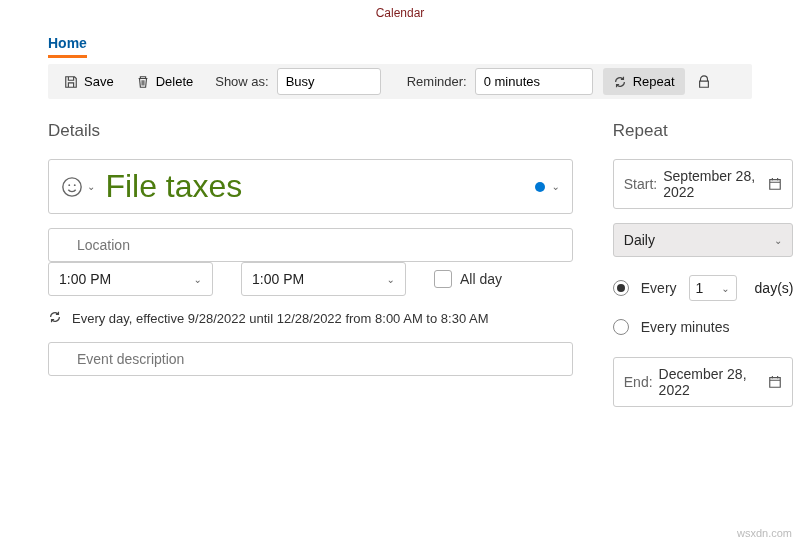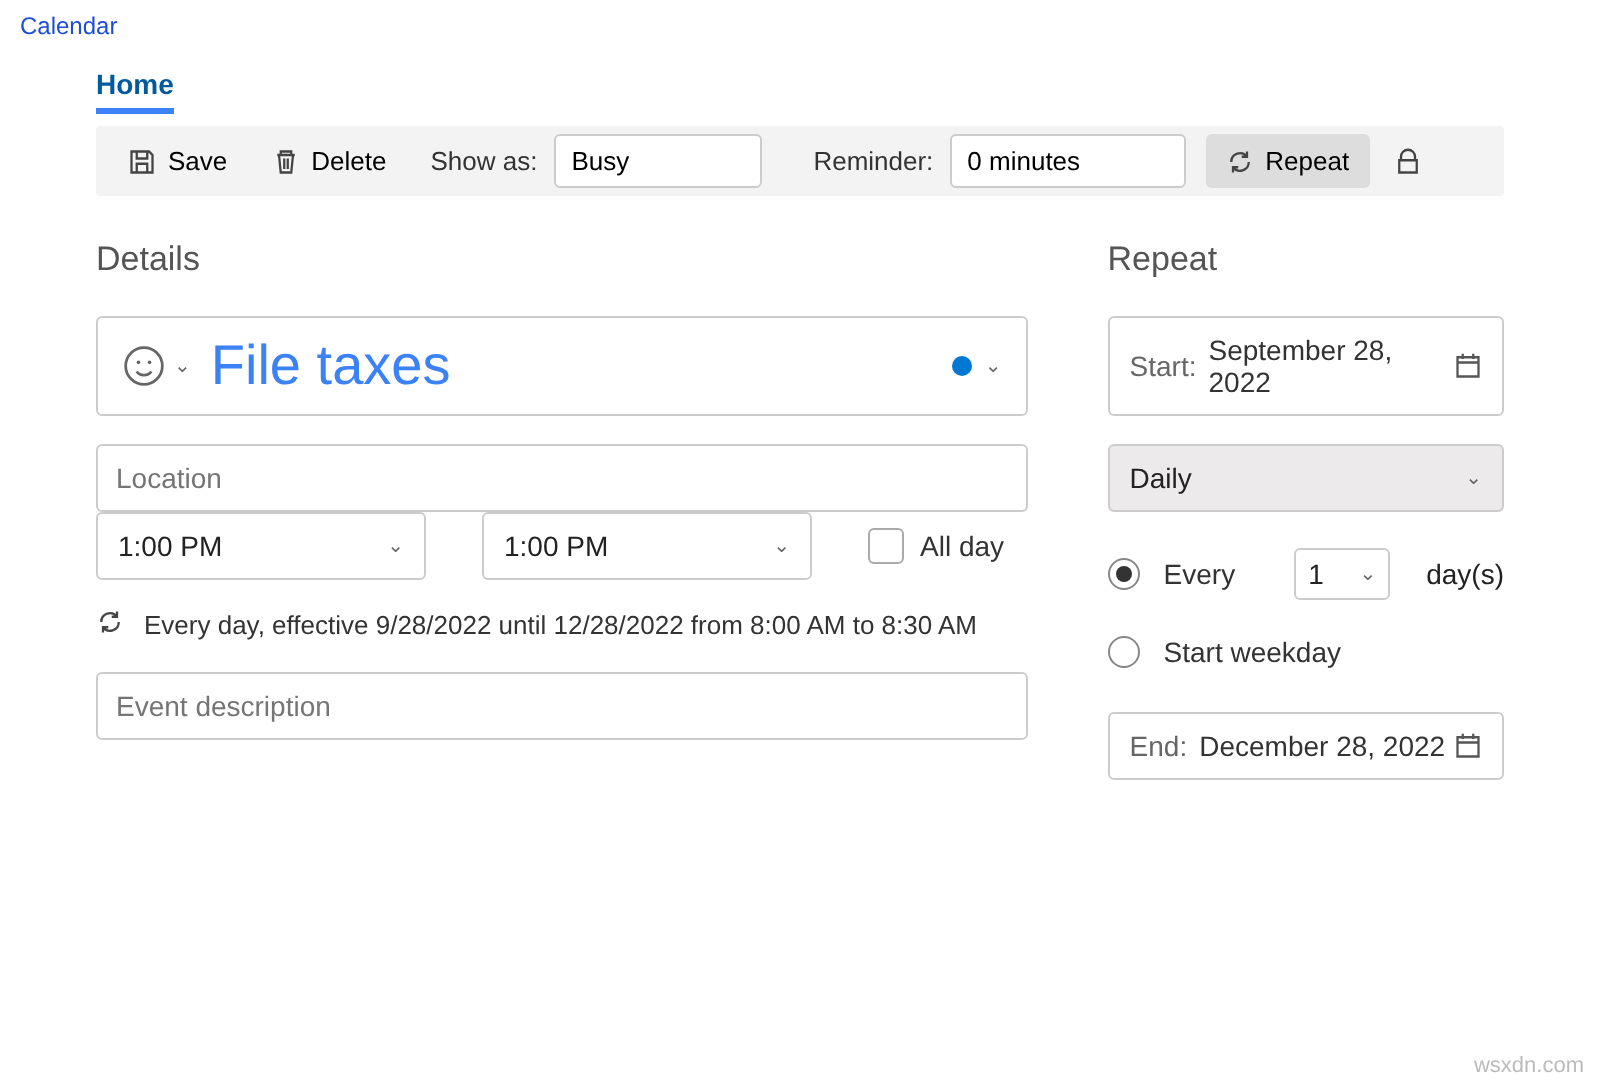--- a/index.html
+++ b/index.html
@@ -1,44 +1,44 @@
 <!DOCTYPE html>
 <html><head>
   <meta charset="utf-8">
   <style>
     * { box-sizing: border-box; margin: 0; padding: 0; font-family: "Segoe UI", -apple-system, sans-serif; }
     body { background: #fff; width: 800px; height: 545px; overflow: hidden; color: #222; }
     
-    .app-title { font-size: 12px; padding: 6px 10px; color: #1d4ed8; }
+    .app-title { font-size: 12px; padding: 6px 10px; color: #7f1d1d; text-align: center; }
     
     .tabs { padding: 8px 0 0 48px; }
-    .tab { display: inline-block; font-size: 14px; font-weight: 600; color: #005a9e; padding-bottom: 4px; border-bottom: 3px solid #3b82f6; cursor: pointer; }
+    .tab { display: inline-block; font-size: 14px; font-weight: 600; color: #005a9e; padding-bottom: 4px; border-bottom: 3px solid #f97316; cursor: pointer; }
     
     .toolbar { background: #f3f3f3; margin: 6px 48px 0; display: flex; align-items: center; padding: 4px 6px; gap: 2px; border-radius: 2px; }
     .tb-btn { display: flex; align-items: center; gap: 6px; padding: 6px 10px; font-size: 13px; border: none; background: transparent; cursor: pointer; border-radius: 3px; }
     .tb-btn.active { background: #ddd; }
     .tb-label { font-size: 13px; color: #333; padding: 0 6px 0 10px; }
     .tb-select { font-size: 13px; padding: 5px 8px; border: 1px solid #ccc; border-radius: 3px; background: #fff; }
     .tb-select.showas { width: 104px; }
     .tb-select.reminder { width: 118px; }
     .tb-icon-only { padding: 6px 10px; border: none; background: transparent; cursor: pointer; border-radius: 3px; }
     
     .body { display: flex; padding: 22px 48px 0; gap: 40px; }
     .col-left { flex: 0 0 420px; }
     .col-right { flex: 1; }
     
     .section-title { font-size: 17px; color: #555; margin-bottom: 18px; }
     
     .title-row { display: flex; align-items: center; border: 1px solid #ccc; border-radius: 3px; padding: 8px 12px; gap: 10px; }
     .emoji-btn { display: flex; align-items: center; gap: 4px; background: none; border: none; cursor: pointer; color: #555; }
-    .event-title { flex: 1; font-size: 28px; font-weight: 400; border: none; outline: none; color: #3b82f6; }
+    .event-title { flex: 1; font-size: 32px; font-weight: 400; border: none; outline: none; color: #4d7c0f; }
     .cat-dot { width: 10px; height: 10px; border-radius: 50%; background: #0078d4; }
     .cat-btn { display: flex; align-items: center; gap: 6px; background: none; border: none; cursor: pointer; color: #555; }
     
-    .field { width: 100%; padding: 8px 9px; font-size: 14px; border: 1px solid #ccc; border-radius: 3px; margin-top: 14px; color: #888; background: #fff; }
+    .field { width: 100%; padding: 8px 28px; font-size: 14px; border: 1px solid #ccc; border-radius: 3px; margin-top: 14px; color: #888; background: #fff; }
     
     .time-row { display: flex; align-items: center; gap: 28px; }
     .time-sel { flex: 0 0 165px; padding: 8px 10px; font-size: 14px; border: 1px solid #ccc; border-radius: 3px; background: #fff; display: flex; justify-content: space-between; align-items: center; cursor: pointer; }
     .allday-wrap { display: flex; align-items: center; gap: 8px; }
     .chk { width: 18px; height: 18px; border: 1px solid #aaa; border-radius: 3px; cursor: pointer; }
     .allday-label { font-size: 14px; color: #333; }
     
     .recur-line { display: flex; gap: 10px; margin-top: 14px; font-size: 13px; color: #333; align-items: flex-start; }
     .recur-text { line-height: 1.4; }
     
@@ -183,21 +183,21 @@
       <span class="radio-label">Every</span>
       <div class="num-sel">
         <span>1</span>
         <span class="chev">⌄</span>
       </div>
       <span class="days-label">day(s)</span>
     </div>
 
     <div class="radio-row">
       <div class="radio"></div>
-      <span class="radio-label">Start weekday</span>
+      <span class="radio-label">Every minutes</span>
     </div>
 
     <div class="date-row" style="margin-top:22px">
       <span class="date-label">End:</span>
       <span class="date-val">December 28, 2022</span>
       <span class="cal-icon">
         <svg width="14" height="14" viewBox="0 0 16 16">
             <path fill="none" stroke="#555" stroke-width="1.3" d="M2 3h12v11H2V3zm0 3h12M5 1v3M11 1v3"></path>
           </svg>
       </span>

